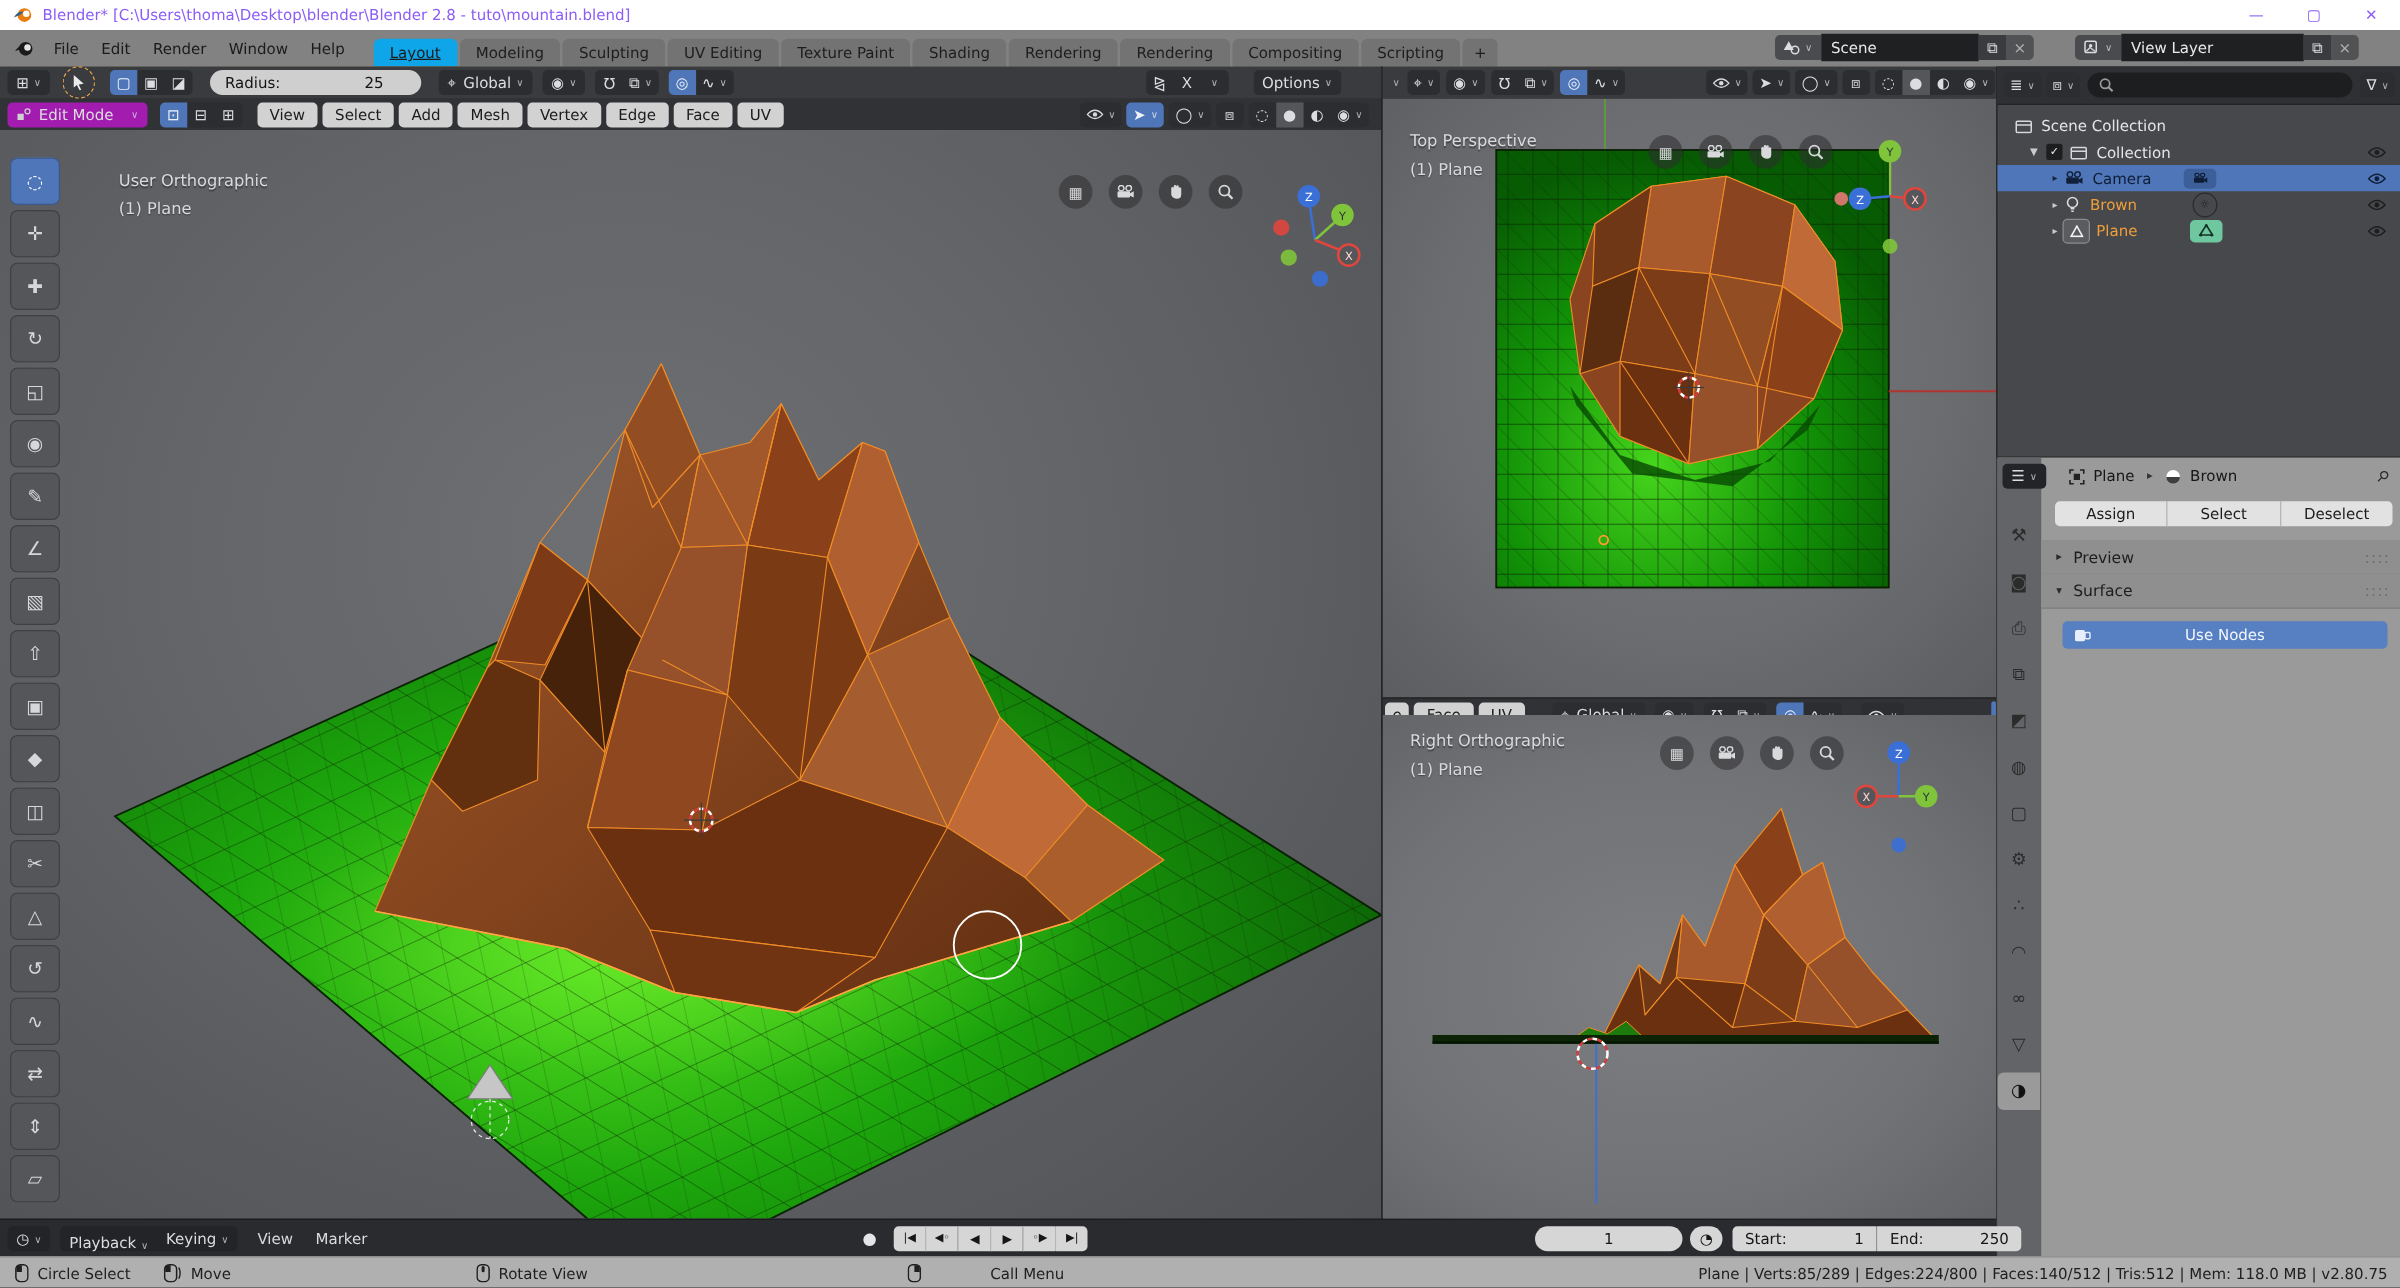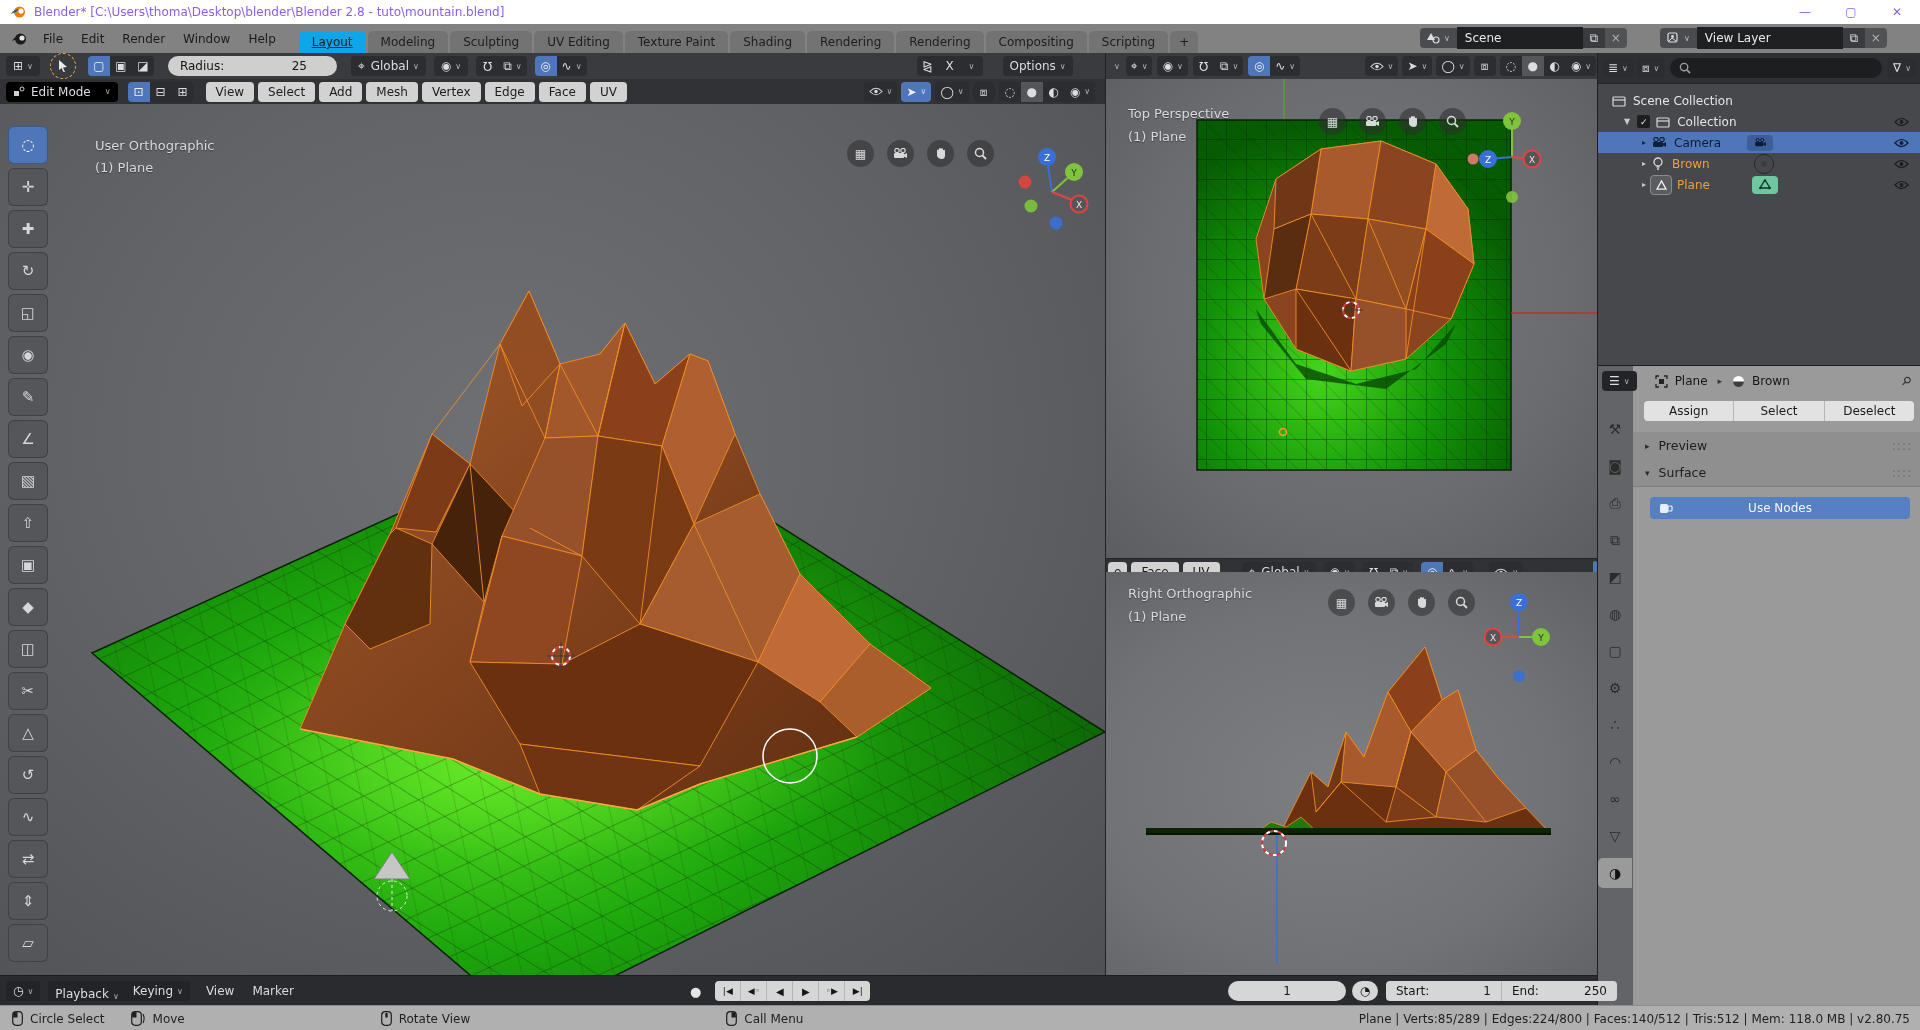--- a/index.html
+++ b/index.html
@@ -251,21 +251,21 @@
         <div class="btn-d" style="padding:0 5px;">
             <span class="icn">◉</span>
             <span class="chev">∨</span>
           </div>
       </div>
     </div>
   </div>
 </div>
 
 <div class="abs flex" style="left:0;top:79px;width:1105px;height:25px;background:#313235;border-bottom:1px solid #232323;">
-  <div class="btn-d" style="margin-left:6px;background:#000000;justify-content:space-between;">
+  <div class="btn-d" style="margin-left:6px;background:#a21caf;justify-content:space-between;">
     <svg width="12" height="12" viewBox="0 0 12 12">
         <rect x="1" y="5" width="5" height="5" fill="#cfd0d2"></rect>
         <circle cx="9" cy="3" r="2" fill="none" stroke="#cfd0d2"></circle>
       </svg>
     <span style="margin-left:6px;">Edit Mode</span>
     <span class="chev" style="margin-left:14px;">∨</span>
   </div>
   <div class="seg" style="margin-left:10px;">
     <div class="btn-d mini btn-blue">
         <span>⊡</span>
@@ -982,21 +982,21 @@
       </svg>
     <span>Move</span>
   </div>
   <div class="hint" style="margin-left:170px;">
     <svg class="micon" width="11" height="15" viewBox="0 0 11 15">
         <rect x="0.7" y="0.7" width="9.6" height="13.6" rx="3.5" fill="none" stroke="#1f1f1f" stroke-width="1.2"></rect>
         <rect x="4.3" y="1.8" width="2.4" height="5" rx="1.2" fill="#1f1f1f"></rect>
       </svg>
     <span>Rotate View</span>
   </div>
-  <div class="hint" style="margin-left:230px;">
+  <div class="hint" style="margin-left:230px;gap:48px;">
     <svg class="micon" width="11" height="15" viewBox="0 0 11 15">
         <rect x="0.7" y="0.7" width="9.6" height="13.6" rx="3.5" fill="none" stroke="#1f1f1f" stroke-width="1.2"></rect>
         <path d="M9.8,2.5 Q9.8,1.2 8,1.2 L5.5,1.2 L5.5,6.5 L9.8,6.5 Z" fill="#1f1f1f"></path>
       </svg>
     <span>Call Menu</span>
   </div>
   <span style="margin-left:auto;margin-right:10px;white-space:nowrap;">Plane | Verts:85/289 | Edges:224/800 | Faces:140/512 | Tris:512 | Mem: 118.0 MB | v2.80.75</span>
 </div>
 
 </body></html>

